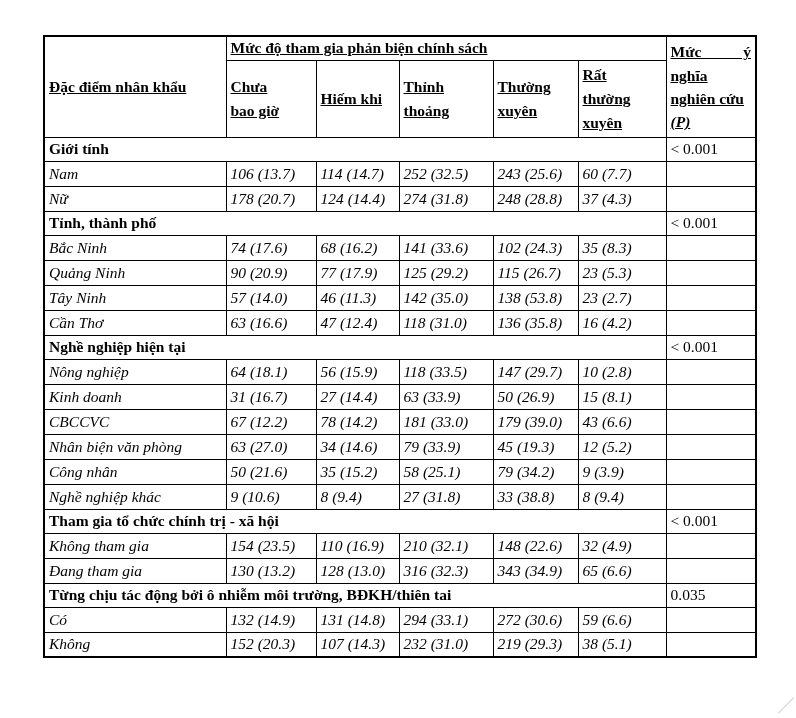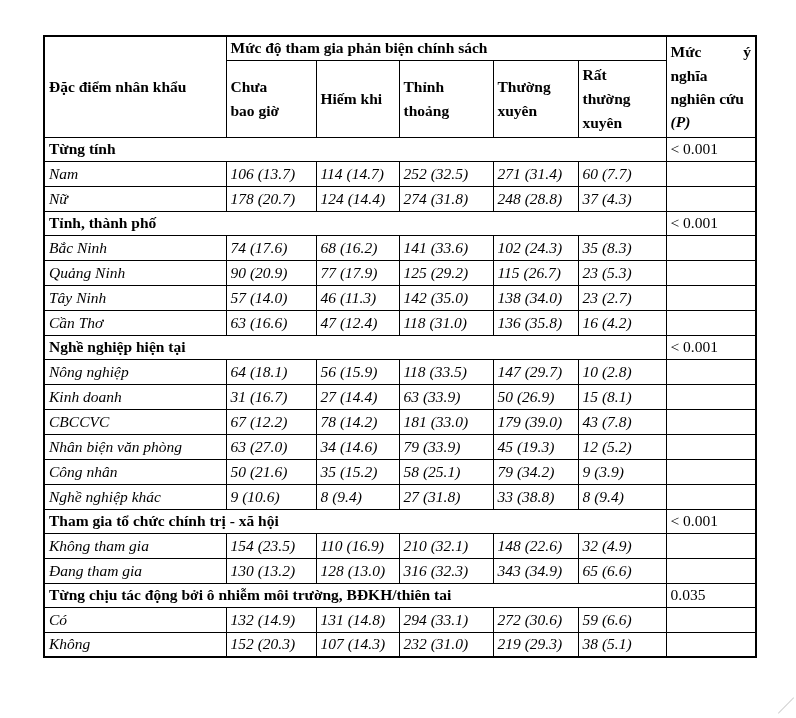--- a/index.html
+++ b/index.html
@@ -14,21 +14,21 @@
   }
   .doc-table th,.doc-table td{
     border:1.5px solid #000;
     padding:2px 4px;
     font-size:15.5px;
     vertical-align:middle;
     overflow:hidden;
     text-align:left;
   }
   .doc-table{border:2px solid #000;}
-  .doc-table th{font-weight:bold;}
+  .doc-table th{font-weight:bold;text-decoration:underline;}
   .r-head1{height:24px;}
   .r-head2{height:76px;margin-left:33px;}
   .r-sec{height:24px;}
   .r-data{height:25px;font-style:italic;}
   .pre{white-space:pre-line;line-height:1.55;}
   .sec-title{font-weight:bold;}
   .row-label{padding-left:22px;}
   .p-cell{font-weight:normal;margin-top:25px;}
   .sig-head{line-height:1.5;}
   .sig-head .jl{text-align:justify;text-align-last:justify;}
@@ -71,29 +71,29 @@
 thoảng</th>
       <th class="pre">Thường
 xuyên</th>
       <th class="pre">Rất
 thường
 xuyên</th>
     </tr>
   </thead>
   <tbody id="table-body">
       <tr class="r-sec">
-        <td class="sec-title" colspan="6">Từng tính</td>
+        <td class="sec-title" colspan="6">Giới tính</td>
         <td class="p-cell">&lt; 0.001</td>
       </tr>
       <tr class="r-data">
         <td class="row-label">Nam</td>
         <td>106 (13.7)</td>
         <td>114 (14.7)</td>
         <td>252 (32.5)</td>
-        <td>271 (31.4)</td>
+        <td>243 (25.6)</td>
         <td>60 (7.7)</td>
         <td></td>
       </tr>
       <tr class="r-data">
         <td class="row-label">Nữ</td>
         <td>178 (20.7)</td>
         <td>124 (14.4)</td>
         <td>274 (31.8)</td>
         <td>248 (28.8)</td>
         <td>37 (4.3)</td>
@@ -119,21 +119,21 @@
         <td>125 (29.2)</td>
         <td>115 (26.7)</td>
         <td>23 (5.3)</td>
         <td></td>
       </tr>
       <tr class="r-data">
         <td class="row-label">Tây Ninh</td>
         <td>57 (14.0)</td>
         <td>46 (11.3)</td>
         <td>142 (35.0)</td>
-        <td>138 (34.0)</td>
+        <td>138 (53.8)</td>
         <td>23 (2.7)</td>
         <td></td>
       </tr>
       <tr class="r-data">
         <td class="row-label">Cần Thơ</td>
         <td>63 (16.6)</td>
         <td>47 (12.4)</td>
         <td>118 (31.0)</td>
         <td>136 (35.8)</td>
         <td>16 (4.2)</td>
@@ -160,21 +160,21 @@
         <td>50 (26.9)</td>
         <td>15 (8.1)</td>
         <td></td>
       </tr>
       <tr class="r-data">
         <td class="row-label">CBCCVC</td>
         <td>67 (12.2)</td>
         <td>78 (14.2)</td>
         <td>181 (33.0)</td>
         <td>179 (39.0)</td>
-        <td>43 (7.8)</td>
+        <td>43 (6.6)</td>
         <td></td>
       </tr>
       <tr class="r-data">
         <td class="row-label">Nhân biện văn phòng</td>
         <td>63 (27.0)</td>
         <td>34 (14.6)</td>
         <td>79 (33.9)</td>
         <td>45 (19.3)</td>
         <td>12 (5.2)</td>
         <td></td>

